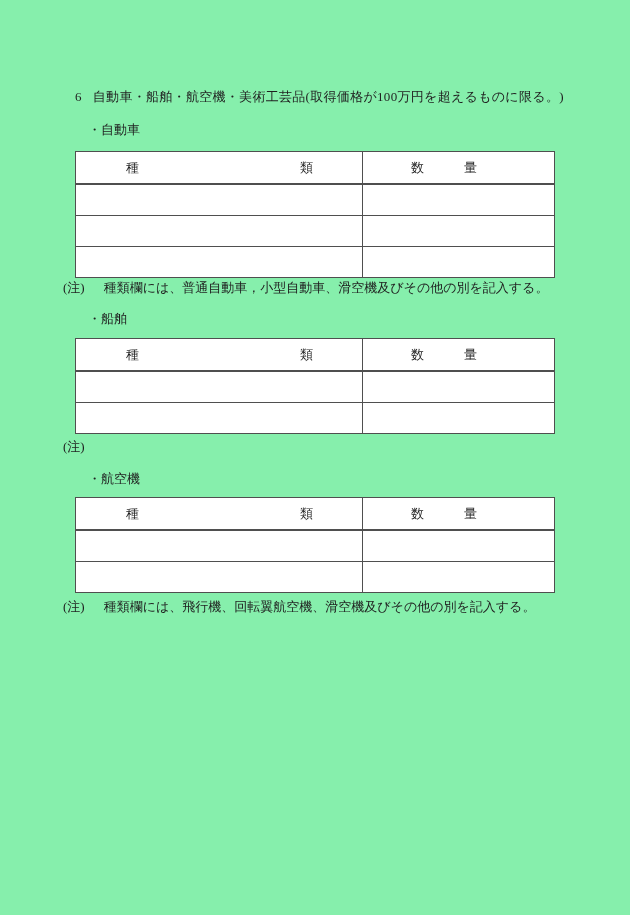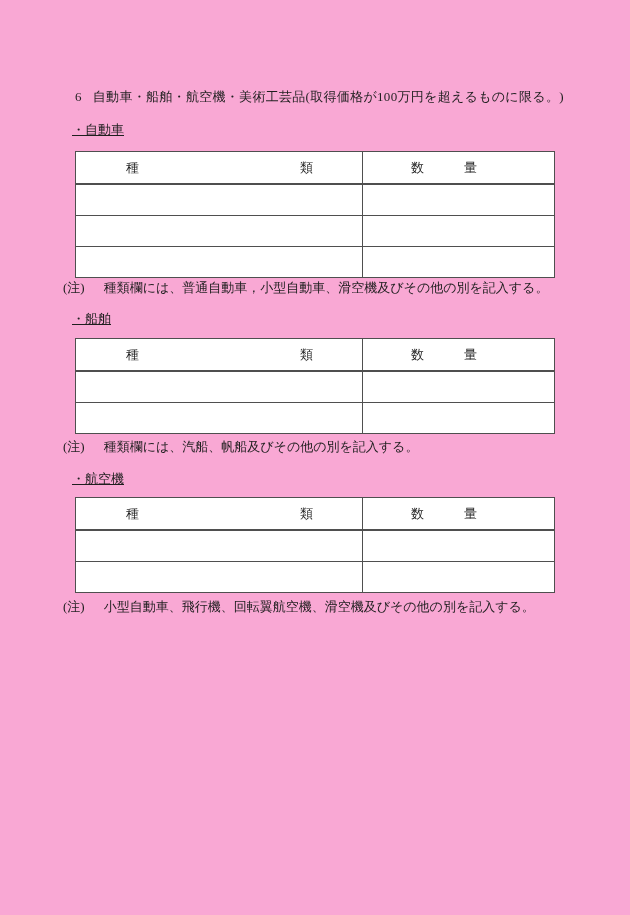--- a/index.html
+++ b/index.html
@@ -8,43 +8,42 @@
   }
   body {
     width: 630px;
     height: 915px;
     background: #f7f7f7;
   }
   .page {
     position: relative;
     width: 630px;
     height: 915px;
-    background: #f9a8d4;
+    background: #86efac;
     font-family: "Liberation Serif", "DejaVu Serif", serif;
     font-size: 13px;
     color: #1f1f1f;
     overflow: hidden;
   }
   .abs { position: absolute; }
 
   .heading {
     left: 75px;
     top: 88px;
     white-space: nowrap;
     letter-spacing: 0.3px;
   }
   .heading .num {
     display: inline-block;
     margin-right: 11px;
   }
 
   .bullet {
-    left: 72px;
+    left: 88px;
     white-space: nowrap;
-    text-decoration: underline;
   }
 
   .ftable {
     left: 75px;
     width: 480px;
     box-sizing: border-box;
     border: 1px solid #4f4f4f;
     background: #ffffff;
   }
   .thead {
@@ -148,21 +147,20 @@
         </div>
         <div class="tr">
           <div class="td col1"></div>
           <div class="td col2"></div>
         </div>
       </div>
   </div>
 
   <div class="abs note" style="top:438px">
     <span class="prefix">(注)</span>
-    <span>種類欄には、汽船、帆船及びその他の別を記入する。</span>
   </div>
 
   <div class="abs bullet" style="top:470px">・航空機</div>
 
   <div class="abs ftable" style="top:497px">
     <div class="thead">
       <div class="th col1">
         <span>種</span>
         <span>類</span>
       </div>
@@ -178,16 +176,16 @@
         </div>
         <div class="tr">
           <div class="td col1"></div>
           <div class="td col2"></div>
         </div>
       </div>
   </div>
 
   <div class="abs note" style="top:598px">
     <span class="prefix">(注)</span>
-    <span>小型自動車、飛行機、回転翼航空機、滑空機及びその他の別を記入する。</span>
+    <span>種類欄には、飛行機、回転翼航空機、滑空機及びその他の別を記入する。</span>
   </div>
 
 </div>
 
 </body></html>

